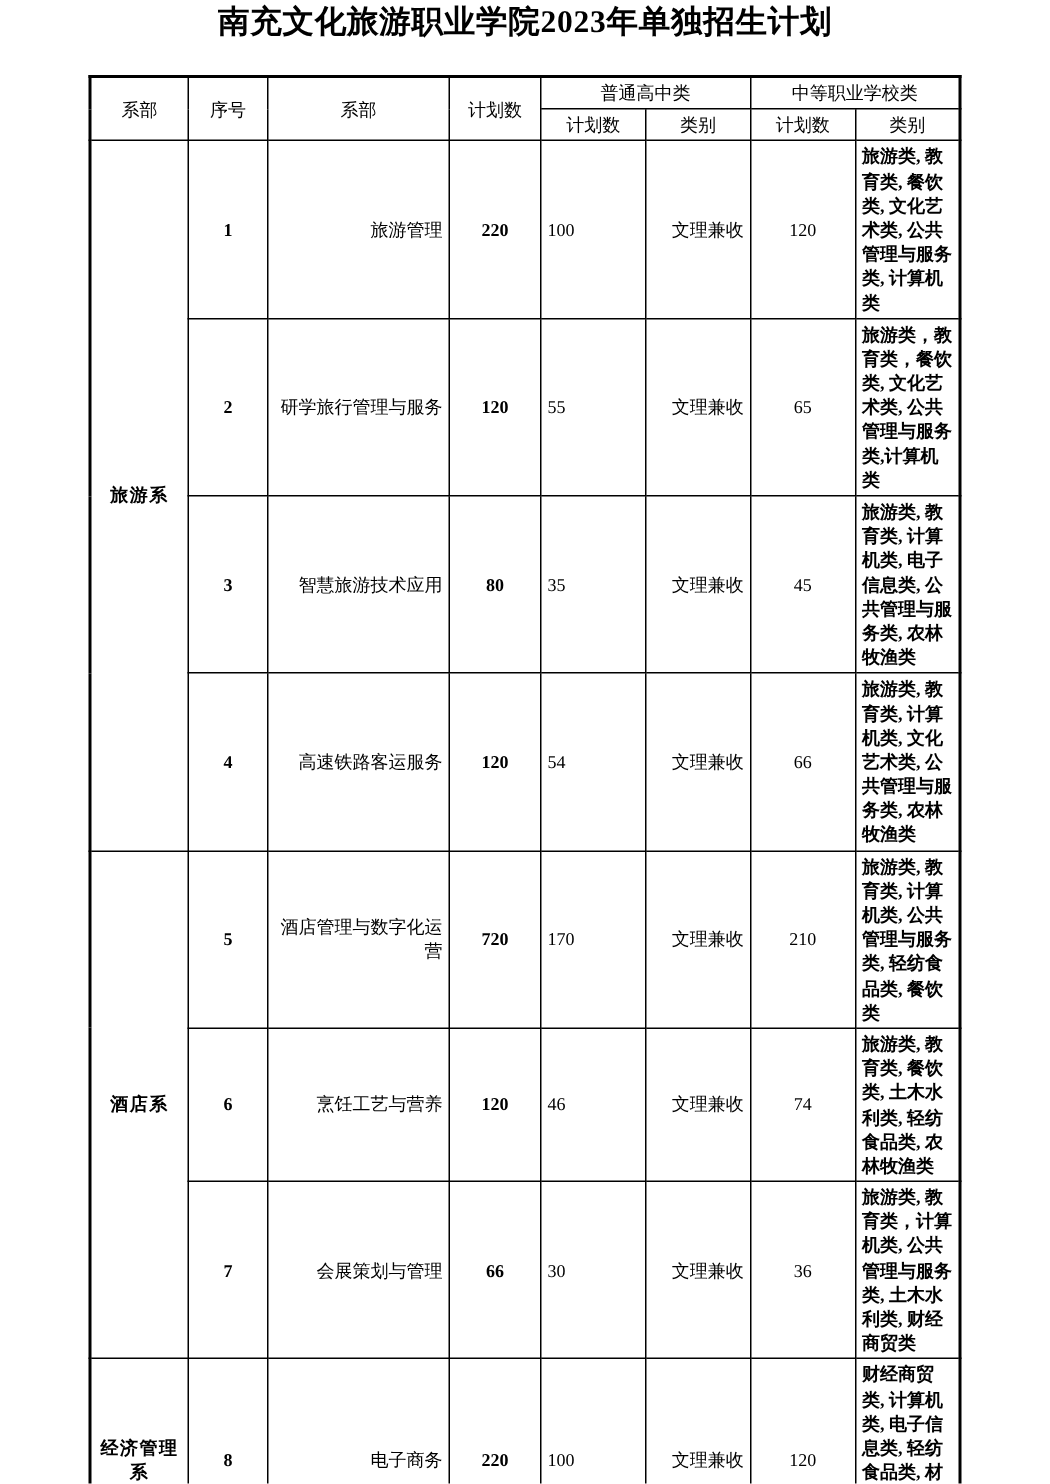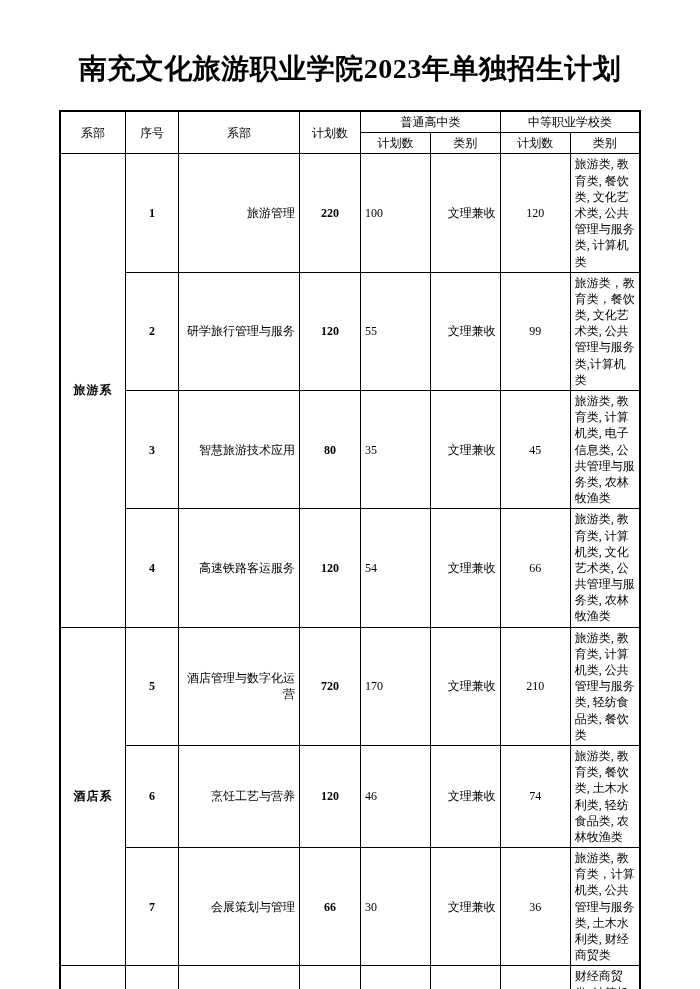--- a/index.html
+++ b/index.html
@@ -16,24 +16,23 @@
     overflow: hidden;
   }
   .page {
     width: 700px;
     height: 989px;
     box-sizing: border-box;
     padding: 0;
   }
   .doc-title {
     text-align: center;
-    font-size: 28px;
+    font-size: 21px;
     font-weight: bold;
     letter-spacing: 0.5px;
-    margin-top: 50px;
     margin-bottom: 22px;
     font-family: "Liberation Serif", "DejaVu Serif", serif;
   }
   table.plan {
     border-collapse: collapse;
     margin: 0 auto;
     width: 582px;
     table-layout: fixed;
     background: #fff;
   }
@@ -81,20 +80,21 @@
   .c-vplan {
     width: 54px;
     text-align: center;
   }
   .c-vcat {
     width: 128px;
     text-align: left;
     padding-left: 6px;
     padding-right: 5px;
     line-height: 1.5;
+    font-weight: bold;
   }
   .dept-cell {
     text-align: center;
     font-size: 12.5px;
     line-height: 1.5;
     letter-spacing: 1px;
     font-weight: bold;
   }
   .thick-top > td, .thick-top > th {
     border-top: 2px solid #000;
@@ -140,21 +140,21 @@
           <td class="c-gcat">文理兼收</td>
           <td class="c-vplan">120</td>
           <td class="c-vcat">旅游类, 教育类, 餐饮类, 文化艺术类, 公共管理与服务类, 计算机类</td>
         </tr>
         <tr>
           <td class="c-no">2</td>
           <td class="c-major row-major">研学旅行管理与服务</td>
           <td class="c-plan">120</td>
           <td class="c-gplan">55</td>
           <td class="c-gcat">文理兼收</td>
-          <td class="c-vplan">99</td>
+          <td class="c-vplan">65</td>
           <td class="c-vcat">旅游类，教育类，餐饮类, 文化艺术类, 公共管理与服务类,计算机类</td>
         </tr>
         <tr>
           <td class="c-no">3</td>
           <td class="c-major row-major">智慧旅游技术应用</td>
           <td class="c-plan">80</td>
           <td class="c-gplan">35</td>
           <td class="c-gcat">文理兼收</td>
           <td class="c-vplan">45</td>
           <td class="c-vcat">旅游类, 教育类, 计算机类, 电子信息类, 公共管理与服务类, 农林牧渔类</td>

